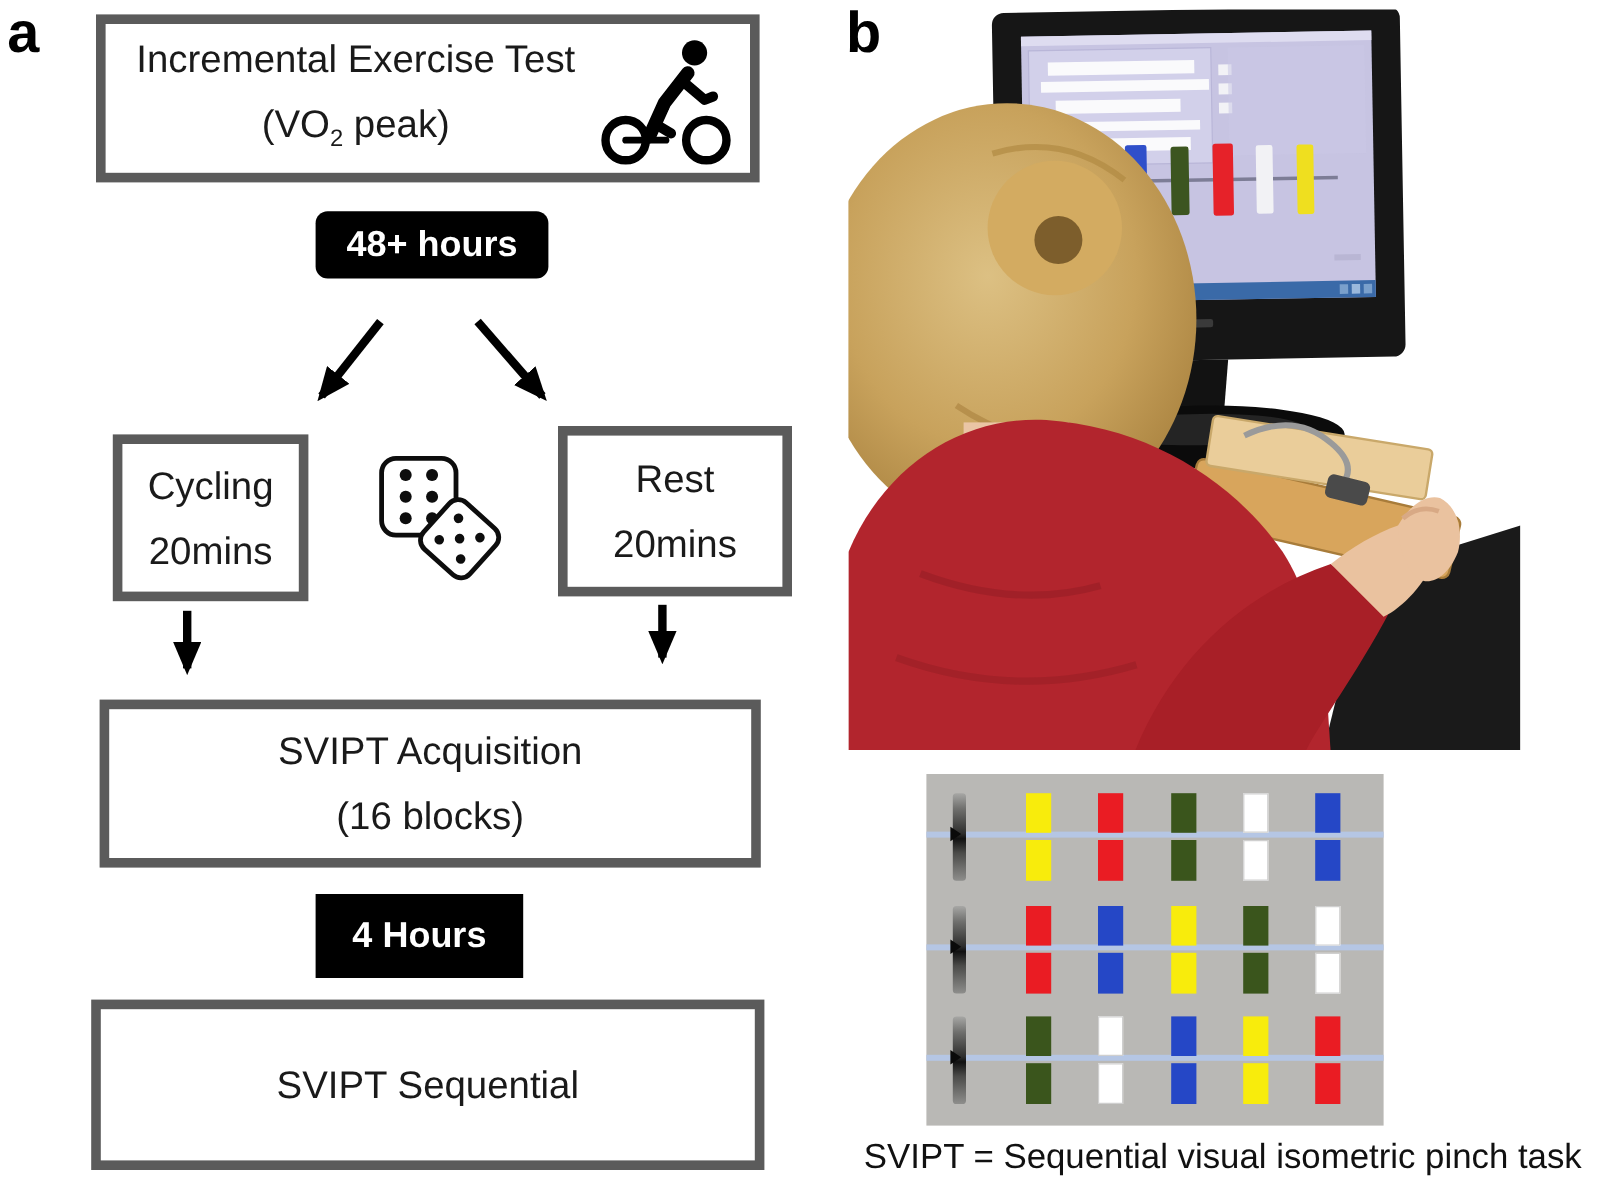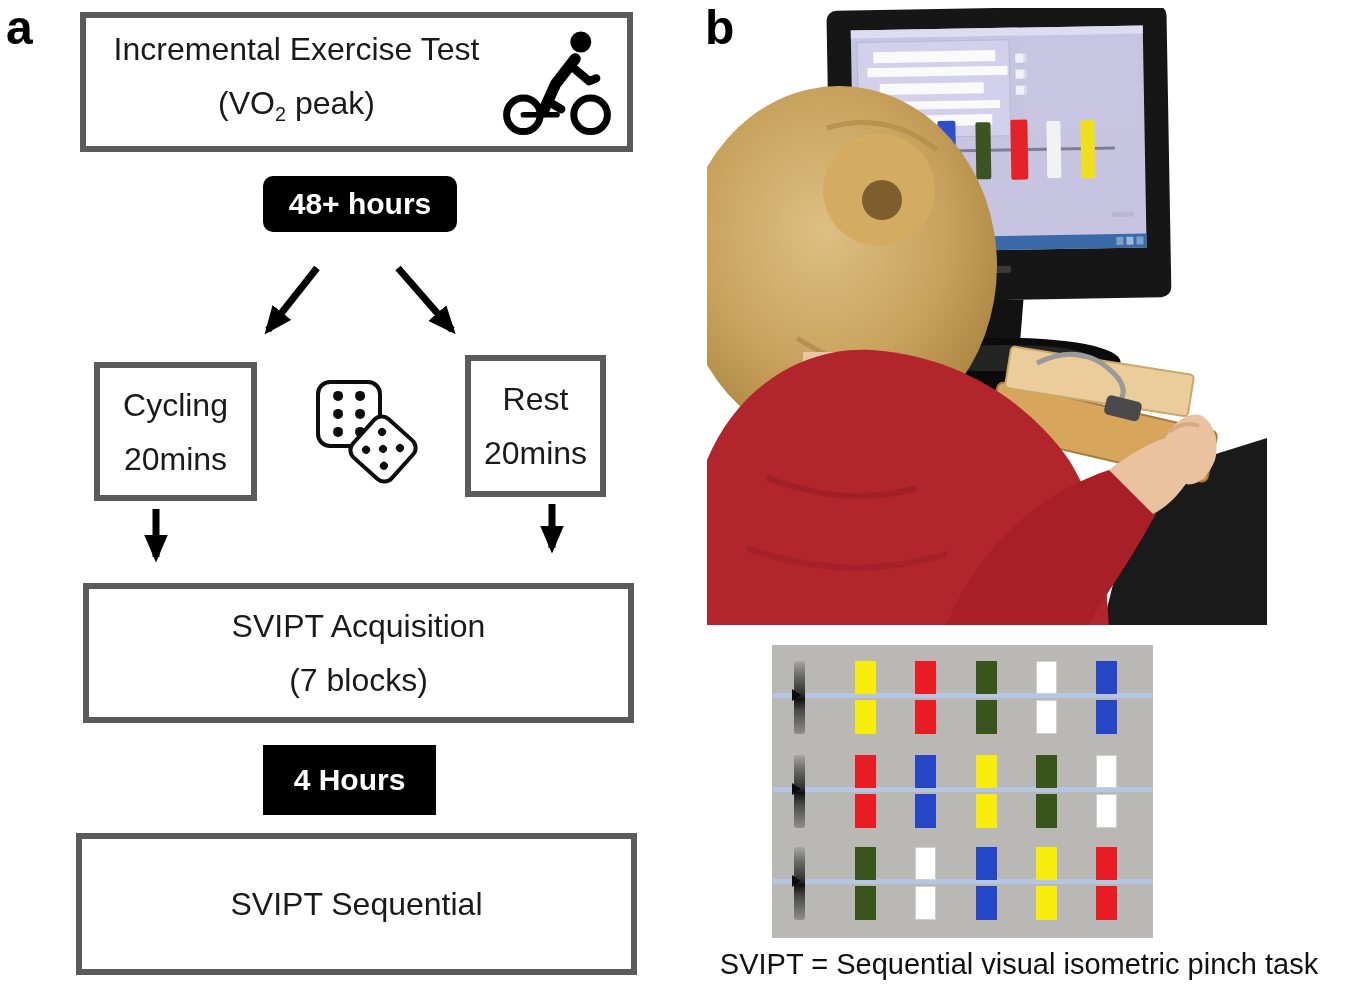--- a/index.html
+++ b/index.html
@@ -1,20 +1,20 @@
 <!DOCTYPE html>
 <html><head>
 <meta charset="utf-8">
 <style>
   html,body{margin:0;padding:0;background:#fff;}
   .stage{position:relative;width:1350px;height:989px;background:#ffffff;overflow:hidden;
          font-family:"Liberation Sans", sans-serif;color:#1a1a1a;}
   .panel-label{position:absolute;font-size:48px;font-weight:bold;line-height:1;color:#000;}
   
-  .flow-box{position:absolute;background:#fff;border:6px solid #737373;box-sizing:border-box;
+  .flow-box{position:absolute;background:#fff;border:8px solid #737373;box-sizing:border-box;
             display:flex;flex-direction:column;align-items:center;justify-content:center;text-align:center;}
   .box-line{font-size:32px;line-height:54px;white-space:nowrap;}
   .box-line sub{font-size:0.62em;}
   .interval-box{position:absolute;background:#000;color:#fff;display:flex;align-items:center;
                 justify-content:center;font-weight:bold;font-size:30px;box-sizing:border-box;}
   
   .die{position:absolute;background:#fff;border:4px solid #0d0d0d;box-sizing:border-box;}
   #die1{left:316px;top:380px;width:66px;height:68px;border-radius:14px;}
   #die2{left:355px;top:421px;width:56px;height:56px;border-radius:12px;transform:rotate(42deg);}
   .pip{position:absolute;width:17%;height:17%;background:#0d0d0d;border-radius:50%;transform:translate(-50%,-50%);}
@@ -84,35 +84,35 @@
       <div class="pip" style="left: 69%; top: 80%;"></div>
     </div>
   <div class="die" id="die2">
       <div class="pip" style="left: 25%; top: 25%;"></div>
       <div class="pip" style="left: 75%; top: 25%;"></div>
       <div class="pip" style="left: 50%; top: 50%;"></div>
       <div class="pip" style="left: 25%; top: 75%;"></div>
       <div class="pip" style="left: 75%; top: 75%;"></div>
     </div>
 
-  <div class="flow-box" style="left: 465px; top: 355px; width: 141px; height: 142px; border-color: rgb(91, 91, 91);">
+  <div class="flow-box" style="left: 465px; top: 355px; width: 195px; height: 142px; border-color: rgb(91, 91, 91);">
     <div class="box-line">Rest</div>
     <div class="box-line">20mins</div>
   </div>
 
   <svg class="arrow-svg" style="left:140px;top:505px;" width="32" height="78" viewBox="0 0 32 78">
     <line x1="16" y1="4" x2="16" y2="52" stroke="#000" stroke-width="7" marker-end="url(#ah)"></line>
   </svg>
   <svg class="arrow-svg" style="left:536px;top:500px;" width="32" height="75" viewBox="0 0 32 75">
     <line x1="16" y1="4" x2="16" y2="48" stroke="#000" stroke-width="7" marker-end="url(#ah)"></line>
   </svg>
 
   <div class="flow-box" style="left: 83px; top: 583px; width: 551px; height: 140px; border-color: rgb(91, 91, 91);">
     <div class="box-line">SVIPT Acquisition</div>
-    <div class="box-line">(7 blocks)</div>
+    <div class="box-line">(16 blocks)</div>
   </div>
 
   <div class="interval-box" style="left:263px;top:745px;width:173px;height:70px;">4 Hours</div>
 
   <div class="flow-box" style="left: 76px; top: 833px; width: 561px; height: 142px; border-color: rgb(91, 91, 91);">
     <div class="box-line">SVIPT Sequential</div>
   </div>
 
   <div class="photo-wrap">
     <svg width="560" height="617" viewBox="0 0 560 617">

